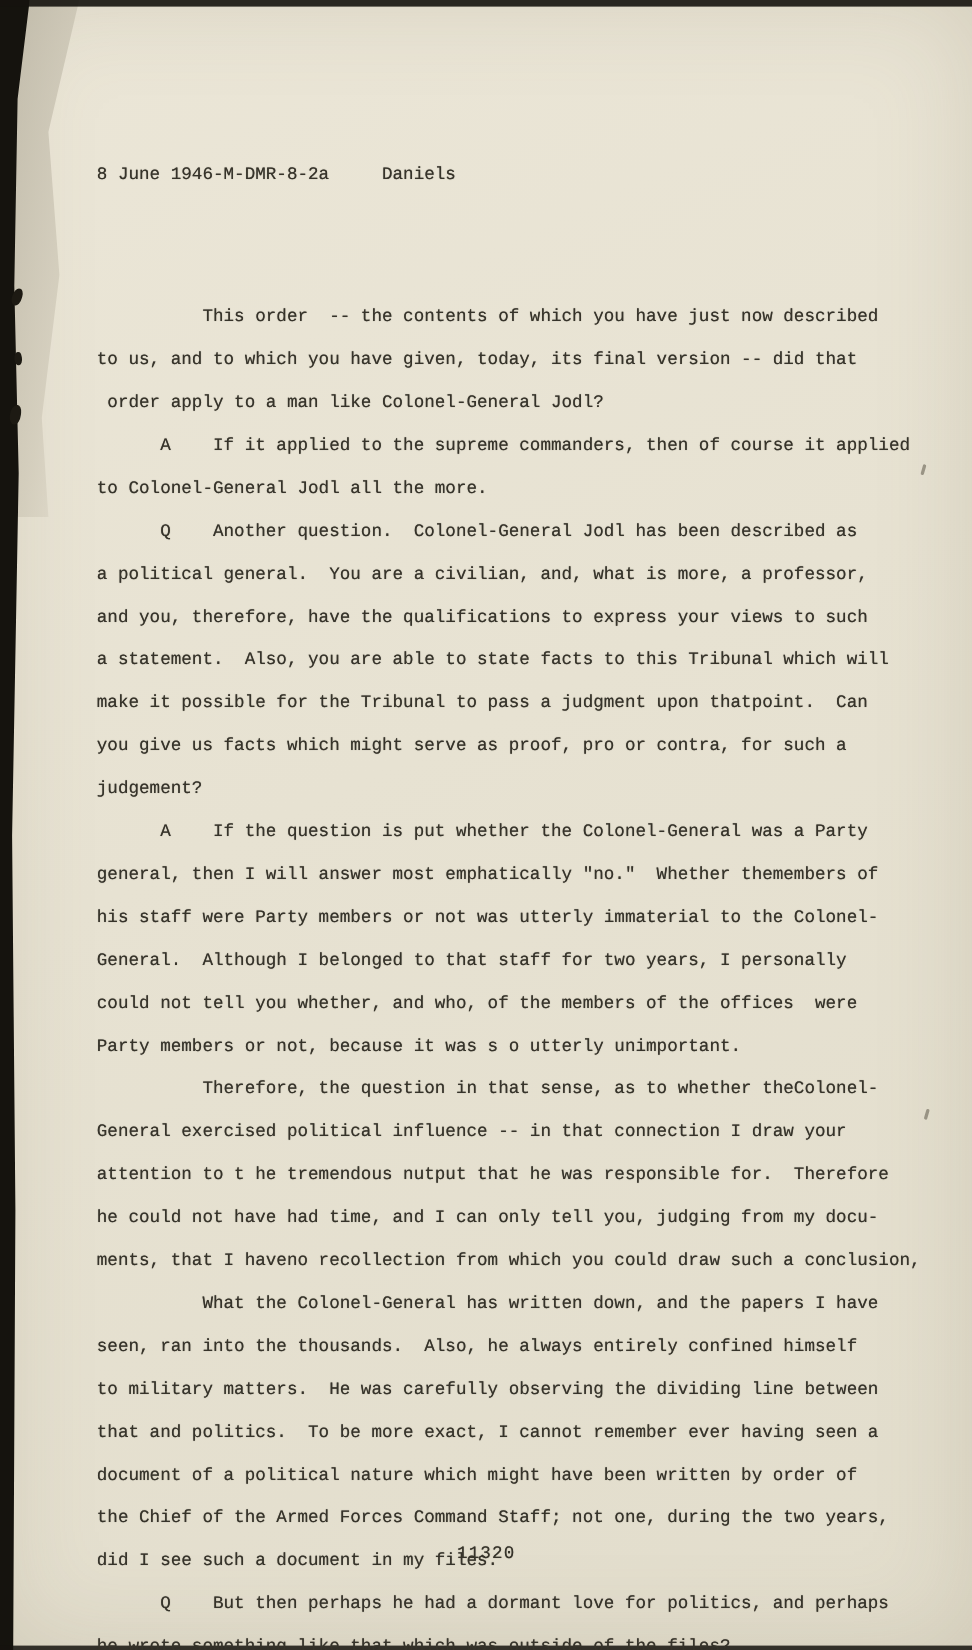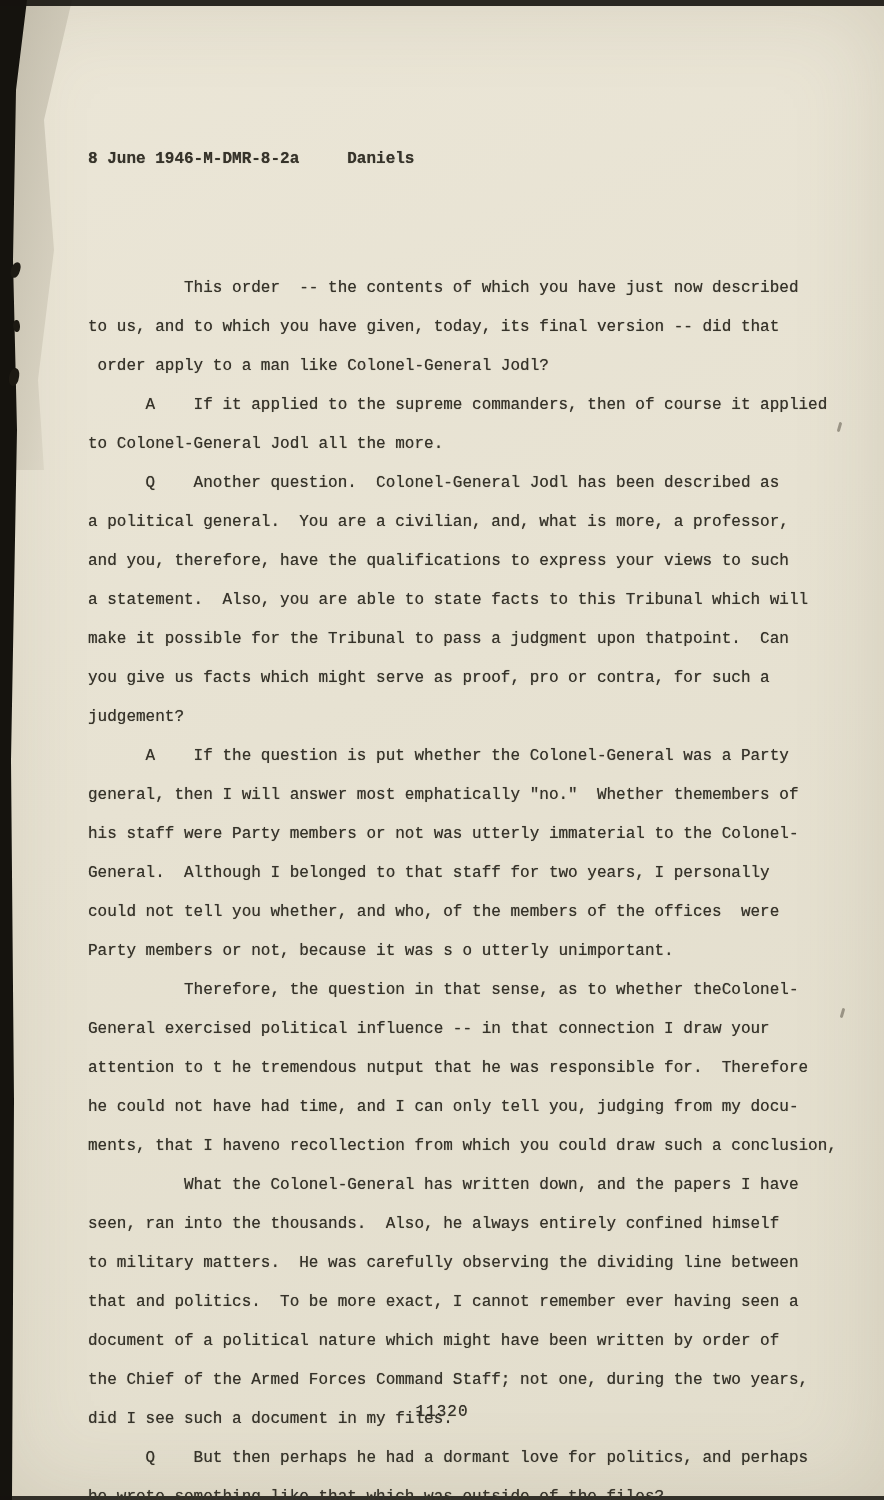--- a/index.html
+++ b/index.html
@@ -56,21 +56,21 @@
   .content {
     position: absolute;
     left: 88px;
     top: 62px;
     width: 770px;
     font-size: 16px;
     line-height: 39px;
     white-space: pre;
     text-shadow: 0 0 0.7px rgba(54,51,42,0.75);
   }
-  .header-line { margin-bottom: 12px; font-weight: bold; }
+  .header-line { margin-bottom: 12px; }
   .line { height: 39px; }
   .page-number {
     position: absolute;
     top: 1400px;
     left: 0;
     width: 884px;
     text-align: center;
     font-size: 16px;
     line-height: 24px;
     letter-spacing: 1px;

